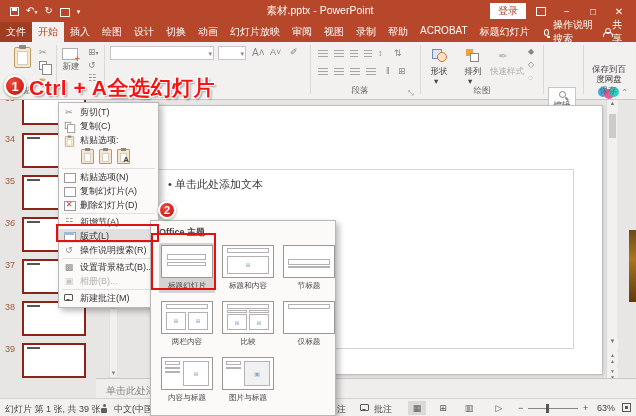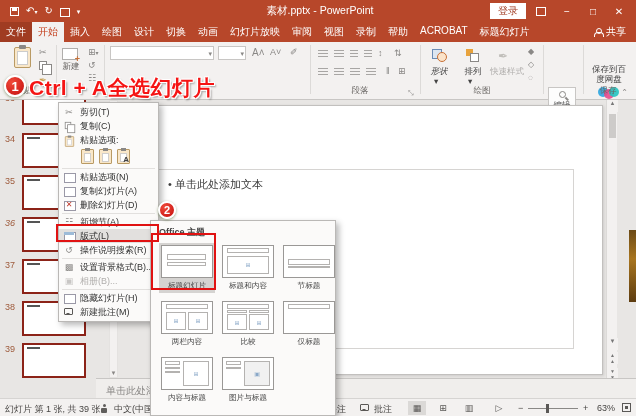--- a/index.html
+++ b/index.html
@@ -181,20 +181,24 @@
   <div class="rtab">设计</div>
   <div class="rtab">切换</div>
   <div class="rtab">动画</div>
   <div class="rtab">幻灯片放映</div>
   <div class="rtab">审阅</div>
   <div class="rtab">视图</div>
   <div class="rtab">录制</div>
   <div class="rtab">帮助</div>
   <div class="rtab">ACROBAT</div>
   <div class="rtab">标题幻灯片</div>
+  <div class="tellme">
+    <span class="bulb"></span>
+    <span>操作说明搜索</span>
+  </div>
   <div class="share">
     <span class="person"></span>
     <span>共享</span>
   </div>
 </div>
 
 <div class="abs ribbon">
 
   <div class="bigicon-clip"></div>
   <div class="glabel" style="left:8px; width:30px;">粘贴</div>
@@ -240,21 +244,21 @@
   <span class="bars" style="left:334px; top:26px;"></span>
   <span class="bars" style="left:350px; top:26px;"></span>
   <span class="bars" style="left:366px; top:26px;"></span>
   <span class="smicon" style="left:386px; top:25px;">‖</span>
   <span class="smicon" style="left:398px; top:25px;">⊞</span>
   <div class="glabel" style="left:340px; width:40px;">段落</div>
   <span class="smicon" style="left:408px; bottom:3px; top:auto; font-size:7px;">⤡</span>
   <div class="vsep" style="left:420px;"></div>
 
   <span class="shape-ic" style="left:432px; top:7px;"></span>
-  <div class="drawlbl" style="left:424px; top:24px; width:30px;font-style:italic;">形状</div>
+  <div class="drawlbl" style="left:424px; top:24px; width:30px;">形状</div>
   <div class="drawlbl" style="left:434px; top:34px;">▾</div>
   <span class="arr-ic" style="left:466px; top:7px;"></span>
   <div class="drawlbl" style="left:458px; top:24px; width:30px;">排列</div>
   <div class="drawlbl" style="left:468px; top:34px;">▾</div>
   <span class="smicon" style="left:498px; top:8px; color:#c0beba; font-size:12px;">✒</span>
   <div class="drawlbl gray" style="left:488px; top:24px; width:38px;">快速样式</div>
   <span class="smicon" style="left:528px; top:6px; font-size:8px;">◆</span>
   <span class="smicon" style="left:528px; top:19px; font-size:8px;">◇</span>
   <span class="smicon" style="left:528px; top:32px; font-size:8px;">◌</span>
   <div class="glabel" style="left:462px; width:40px;">绘图</div>
@@ -392,24 +396,20 @@
   <div class="cmi">
     <span class="mi">▩</span>
     <span class="cml">设置背景格式(B)...</span>
   </div>
   <div class="cmi disabled">
     <span class="mi" style="color:#c8c6c4;">▣</span>
     <span class="cml">相册(B)...</span>
   </div>
   <div class="csep"></div>
   <div class="cmi">
-    <span class="mi mi-rect"></span>
-    <span class="cml">隐藏幻灯片(H)</span>
-  </div>
-  <div class="cmi">
     <span class="mi">
         <span class="bubble" style="left:1px; top:2px;"></span>
       </span>
     <span class="cml">新建批注(M)</span>
   </div>
 </div>
 
 <div class="redbox" style="left:56px; top:224px; width:103px; height:18px;"></div>
 
 <div class="abs layoutmenu">

